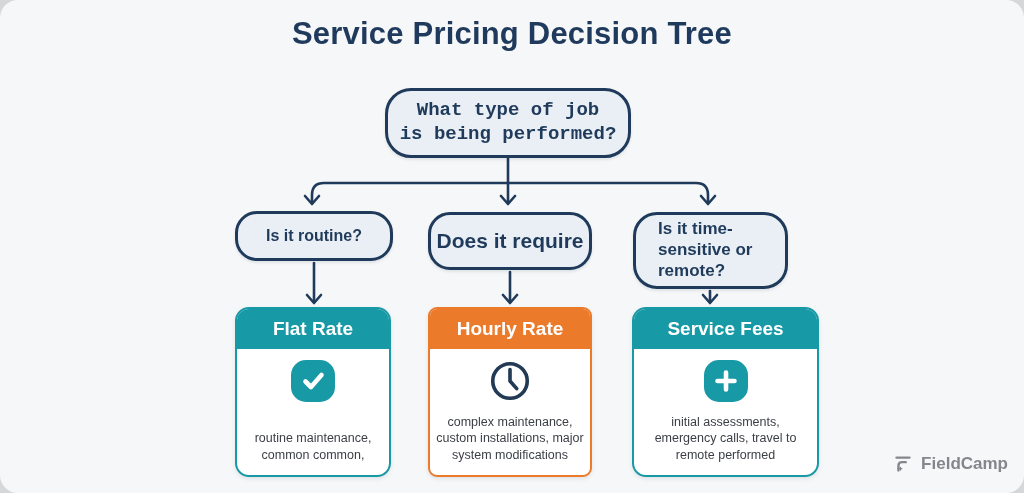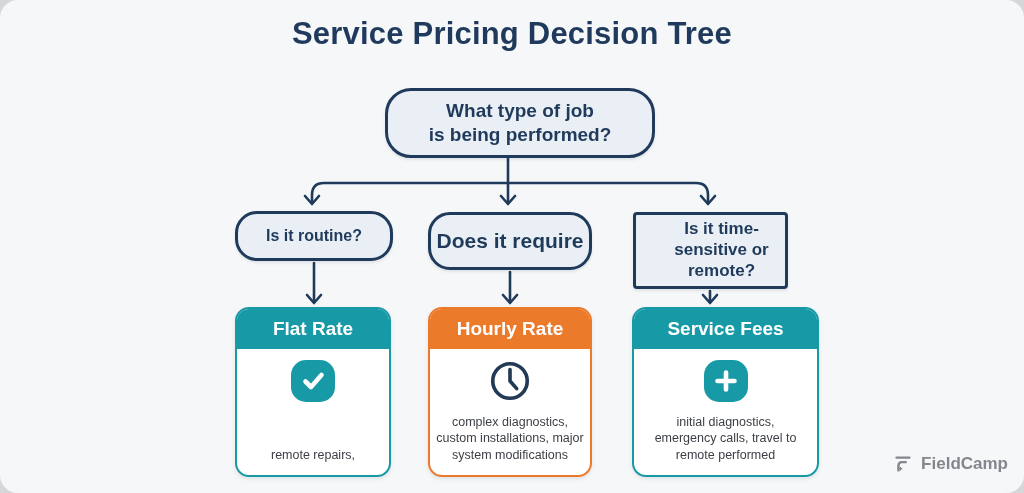--- a/index.html
+++ b/index.html
@@ -29,34 +29,34 @@
     background:#e9eff5;
     border:3px solid #1f3a5a;
     color:#1f3a5a;
     font-weight:700;
     display:flex;flex-direction:column;justify-content:center;
     box-sizing:border-box;
     box-shadow:0 2px 3px rgba(30,58,90,.10);
   }
   .node .line{display:block;}
   .node-root{
-    left:385px;top:88px;width:270px;height:70px;
-    border-radius:26px;font-size:19px;text-align:center;line-height:1.25;
+    left:385px;top:88px;width:246px;height:70px;
+    border-radius:26px;font-size:19px;text-align:center;line-height:1.25;font-family:Liberation Mono, monospace;
   }
   .node-q1{
     left:235px;top:211px;width:158px;height:50px;
     border-radius:22px;font-size:16px;text-align:center;
   }
   .node-q2{
     left:428px;top:212px;width:164px;height:58px;
     border-radius:22px;font-size:21px;text-align:center;line-height:1.25;
   }
   .node-q3{
     left:633px;top:212px;width:155px;height:77px;
-    border-radius:4px;font-size:17px;text-align:center;line-height:1.22;
+    border-radius:24px;font-size:17px;text-align:left;line-height:1.22;
     padding-left:22px;
   }
   .card{
     position:absolute;top:307px;height:170px;z-index:2;
     background:#ffffff;
     border:2px solid #1899a6;
     border-radius:14px;
     box-sizing:border-box;
     box-shadow:0 2px 4px rgba(30,58,90,.10);
     display:flex;flex-direction:column;align-items:center;
@@ -136,50 +136,51 @@
   <div class="card card-1" style="border-color: rgb(24, 153, 166);">
     <div class="card-header" style="background-color: rgb(24, 153, 166);">Flat Rate</div>
     <div class="card-icon-wrap">
       <div class="squircle" style="background-color: rgb(24, 153, 166);">
         <svg width="26" height="26" viewBox="-13 -13 26 26" fill="none" stroke="#ffffff" stroke-width="4.6" stroke-linecap="round" stroke-linejoin="round">
           <path d="M-7.5,0.5 L-2,6 L8.5,-6"></path>
         </svg>
       </div>
     </div>
     <div class="card-text">
-      <div>remote repairs,</div>
+      <div>routine maintenance,</div>
+      <div>common common,</div>
     </div>
   </div>
 
-  <div class="card card-2" style="border-color: rgb(236, 122, 43);">
+  <div class="card card-2" style="border-color: rgb(236, 122, 43); border-radius: 9px;">
     <div class="card-header" style="background-color: rgb(236, 122, 43);">Hourly Rate</div>
     <div class="card-icon-wrap">
       <svg width="46" height="46" viewBox="0 0 48 48" fill="none" stroke="#223a56" stroke-width="3.8" stroke-linecap="round" stroke-linejoin="round">
         <circle cx="24" cy="24" r="18"></circle>
         <path d="M24,12 V24 L31,32"></path>
       </svg>
     </div>
     <div class="card-text">
-      <div>complex diagnostics,</div>
+      <div>complex maintenance,</div>
       <div>custom installations, major</div>
       <div>system modifications</div>
     </div>
   </div>
 
   <div class="card card-3" style="border-color: rgb(24, 153, 166);">
     <div class="card-header" style="background-color: rgb(24, 153, 166);">Service Fees</div>
     <div class="card-icon-wrap">
       <div class="squircle" style="background-color: rgb(24, 153, 166);">
         <svg width="26" height="26" viewBox="-13 -13 26 26" fill="none" stroke="#ffffff" stroke-width="4.6" stroke-linecap="round">
           <path d="M0,-8.5 V8.5 M-8.5,0 H8.5"></path>
         </svg>
       </div>
     </div>
     <div class="card-text">
-      <div>initial diagnostics,</div>
+      <div>initial assessments,</div>
       <div>emergency calls, travel to</div>
       <div>remote performed</div>
     </div>
   </div>
 
   <div class="logo">
     <svg width="22" height="22" viewBox="0 0 24 24" fill="none" stroke="#85868d" stroke-width="2.6" stroke-linecap="round">
       <path d="M5,5 H19"></path>
       <path d="M7,19 V14 Q7,10 11,10 H15"></path>
       <path d="M9.2,15.6 v3 M7.7,17.1 h3" stroke-width="1.4"></path>

